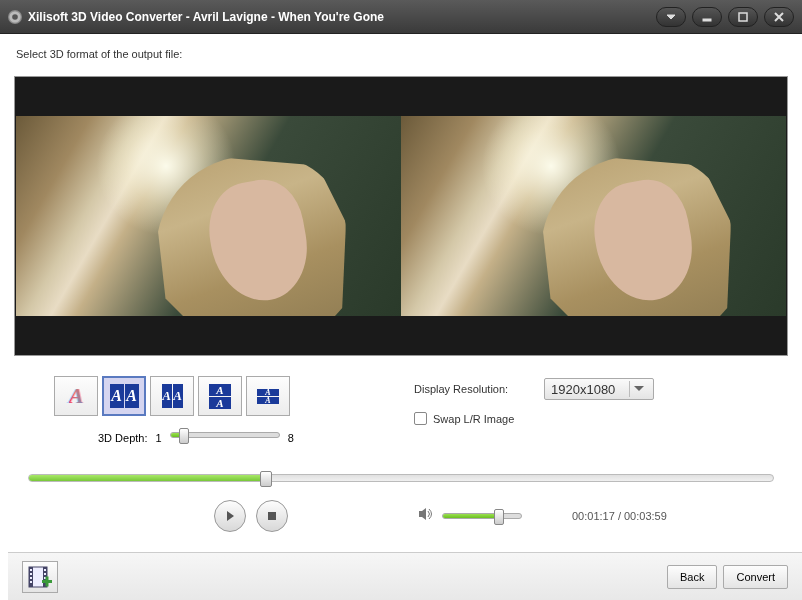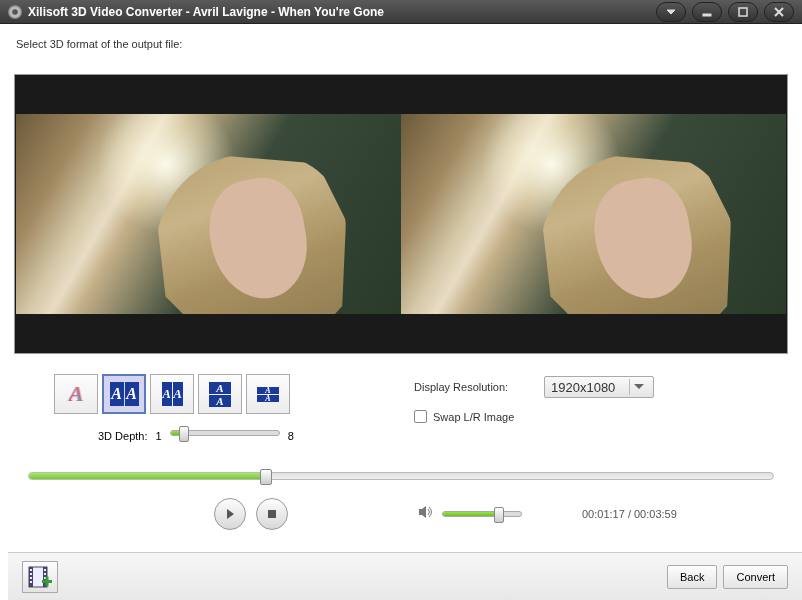--- a/index.html
+++ b/index.html
@@ -1,19 +1,19 @@
 <!DOCTYPE html>
 <html><head>
 <meta charset="utf-8">
 <style>
 * { box-sizing: border-box; margin: 0; padding: 0; font-family: Arial, sans-serif; }
 body { width: 802px; height: 600px; background: #fff; overflow: hidden; }
 
 .titlebar {
-  height: 24px;
+  height: 34px;
   background: linear-gradient(to bottom, #5a5a5a, #3a3a3a);
   display: flex;
   align-items: center;
   padding: 0 8px;
   color: #fff;
   font-size: 12px;
   font-weight: bold;
   border-bottom: 1px solid #222;
 }
 .titlebar .logo { width: 14px; height: 14px; border-radius: 50%; background: radial-gradient(circle, #ccc, #666); margin-right: 6px; display:flex; align-items:center; justify-content:center; }
@@ -23,21 +23,21 @@
   width: 30px; height: 20px;
   background: linear-gradient(to bottom, #555, #333);
   border: 1px solid #222;
   border-radius: 10px;
   display: flex; align-items: center; justify-content: center;
   cursor: pointer;
 }
 .winbtn svg { width: 12px; height: 12px; fill: #ddd; stroke: #ddd; }
 
 .content { padding: 8px 14px; }
-.instruction { font-size: 11px; color: #333; margin: 6px 0 24px 2px; }
+.instruction { font-size: 11px; color: #333; margin: 6px 0 16px 2px; }
 
 .preview {
   width: 774px;
   height: 280px;
   background: #1a1a1a;
   border: 1px solid #999;
   display: flex;
   align-items: center;
   justify-content: center;
   gap: 0;
@@ -133,21 +133,21 @@
 .roundbtn {
   width:32px; height:32px; border-radius:50%;
   background:linear-gradient(to bottom,#fdfdfd,#d8d8d8);
   border:1px solid #999; display:flex; align-items:center; justify-content:center; cursor:pointer;
 }
 .pc-left { width:260px; display:flex; justify-content:flex-end; gap:10px;}
 .pc-vol { display:flex; align-items:center; gap:8px; margin-left:120px;}
 .volslider { width:80px; height:6px; background:#ddd; border:1px solid #aaa; border-radius:3px; position:relative;}
 .volslider .fill { position:absolute; left:0; top:0; bottom:0; width:70%; background:linear-gradient(to bottom,#9be050,#6bc020); border-radius:3px;}
 .volslider .thumb { position:absolute; top:-5px; left:66%; width:10px; height:16px; background:linear-gradient(to bottom,#fff,#ccc); border:1px solid #888; border-radius:2px;}
-.timecode { font-size:11px; color:#555; margin-left:50px;}
+.timecode { font-size:11px; color:#555; margin-left:40px;}
 
 .footer { position:absolute; bottom:0; left:8px; right:0; height:48px; border-top:1px solid #ccc;
   background:linear-gradient(to bottom,#f6f6f6,#e8e8e8); display:flex; align-items:center; padding:0 14px;}
 .addbtn { width:36px; height:32px; border:1px solid #aaa; background:linear-gradient(to bottom,#fdfdfd,#e4e4e4);
   display:flex; align-items:center; justify-content:center; cursor:pointer;}
 .footer .spacer { flex:1;}
 .txtbtn { height:24px; padding:0 12px; border:1px solid #aaa; background:linear-gradient(to bottom,#fdfdfd,#e4e4e4);
   font-size:11px; cursor:pointer; border-radius:2px; margin-left:6px;}
 </style>
 </head>

